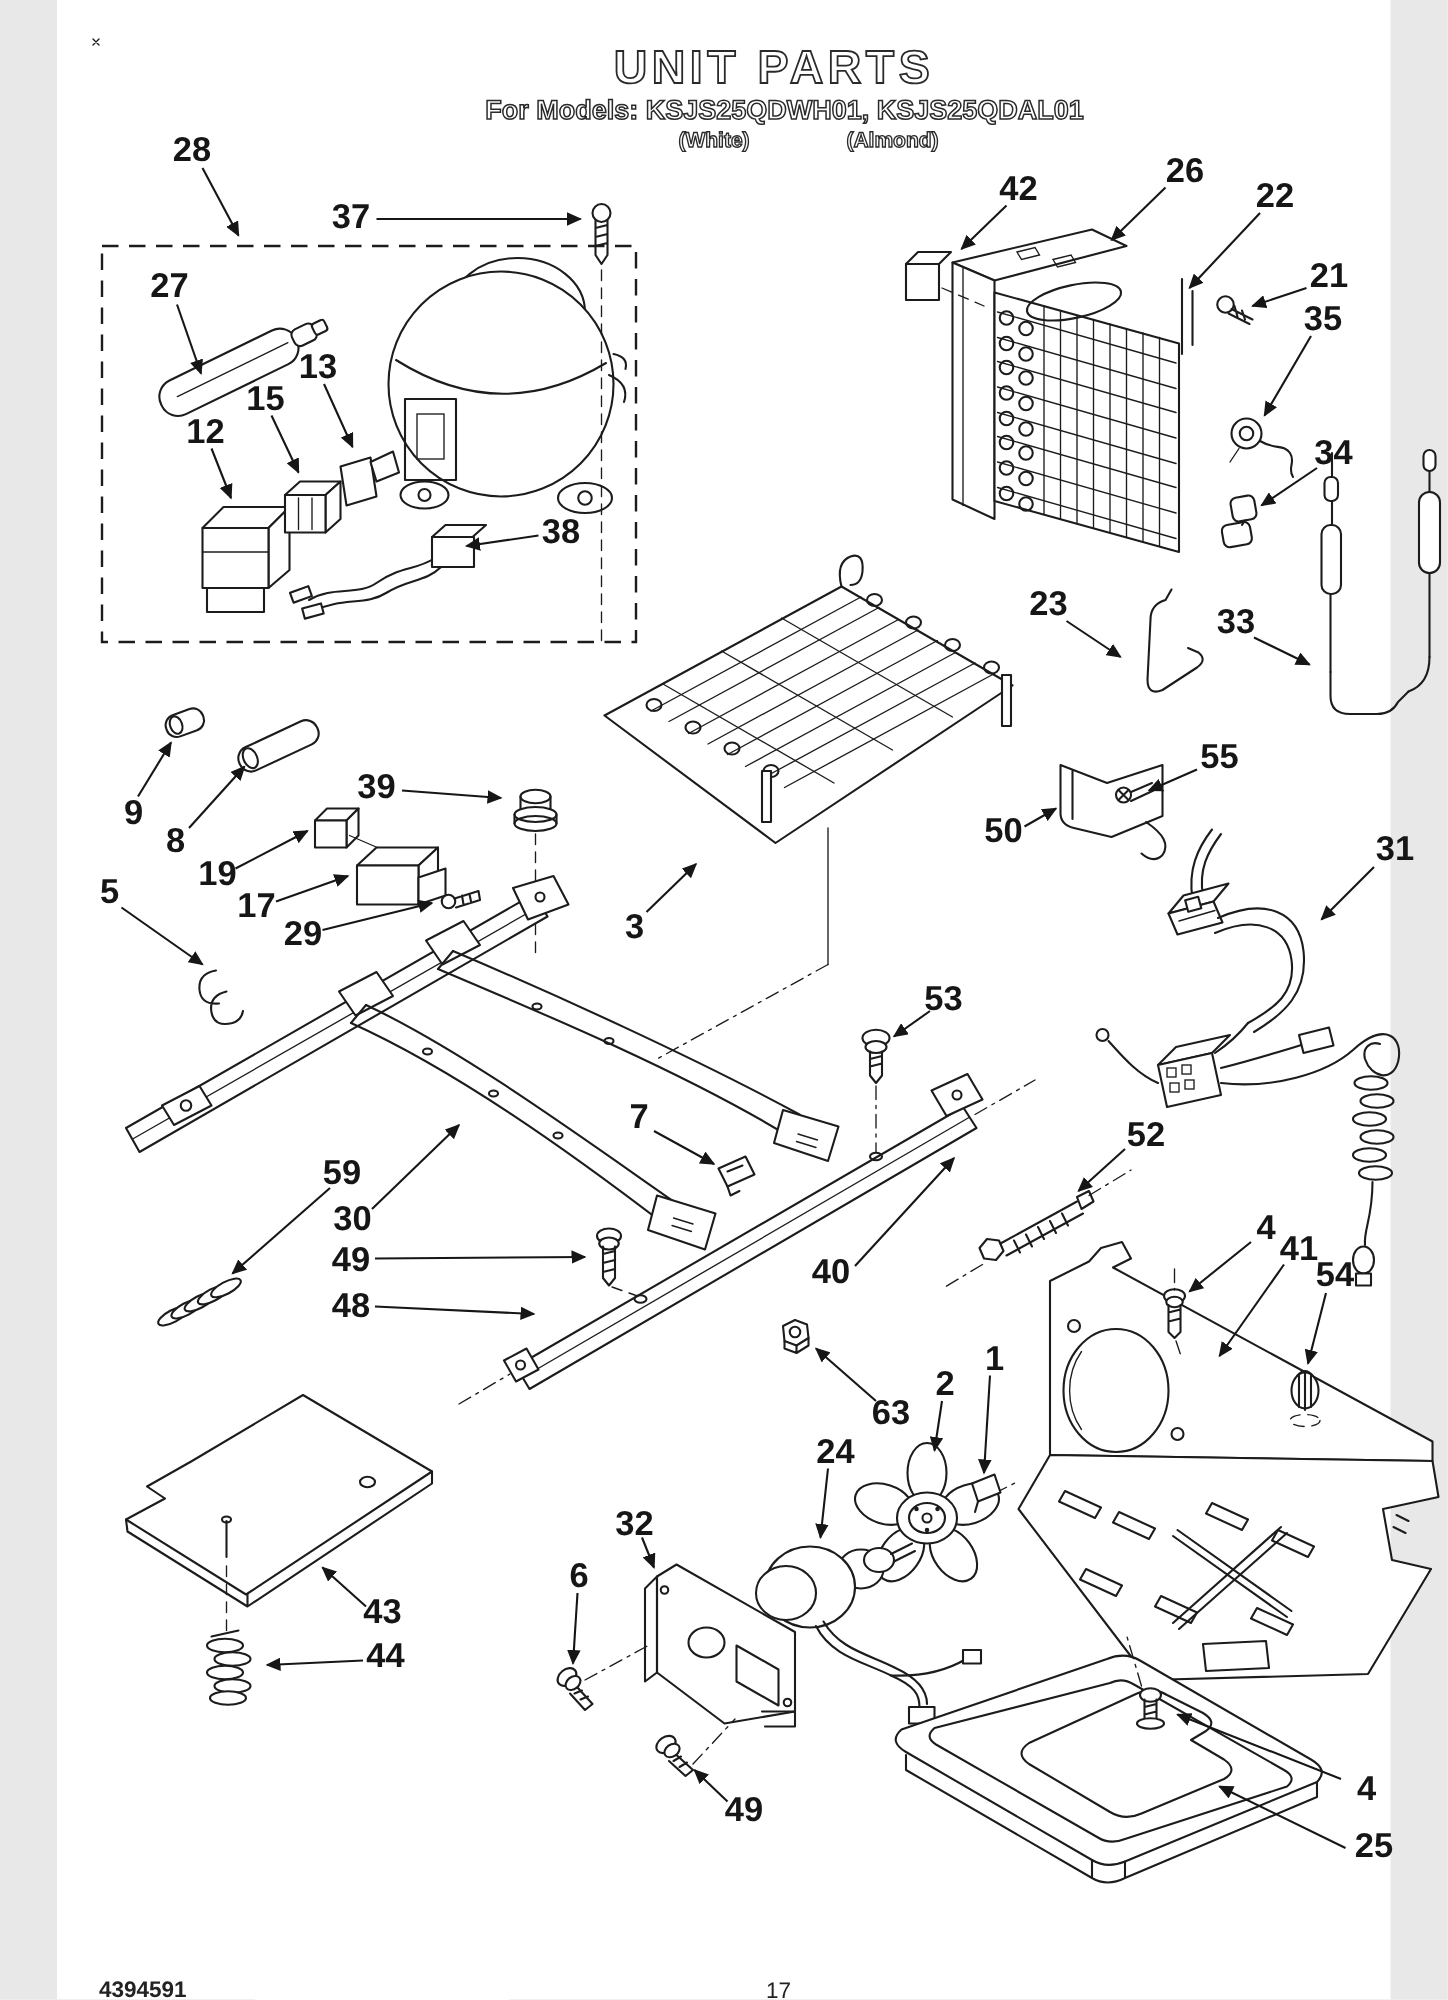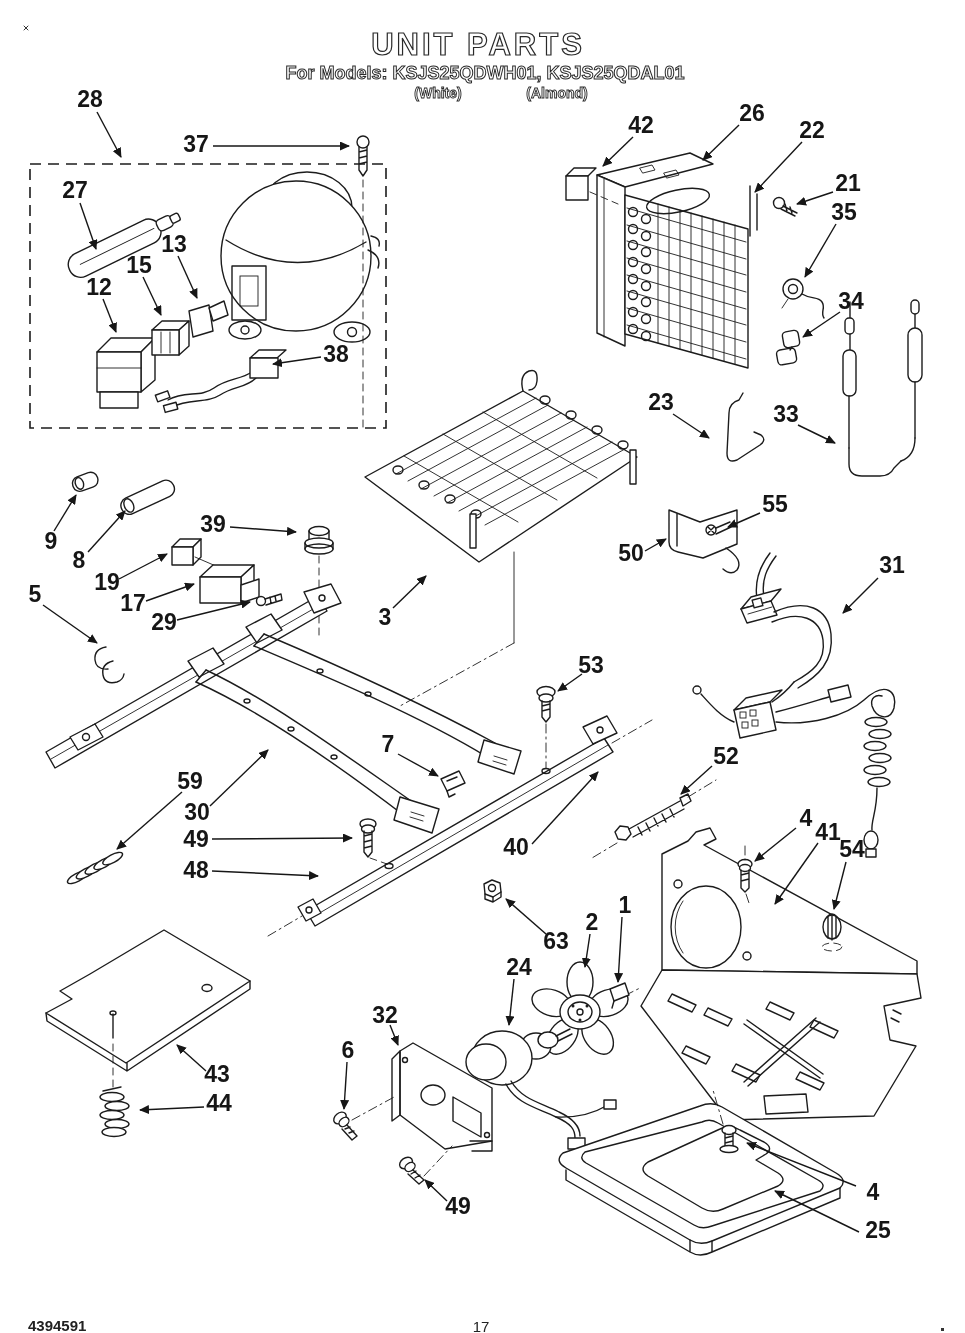--- a/index.html
+++ b/index.html
@@ -1,16 +1,16 @@
 <!DOCTYPE html>
 <html><head>
 <meta charset="utf-8">
 <style>
   html,body{margin:0;padding:0;background:#e8e8e8;}
-  .page{width:965px;height:1333px;background:#ffffff;position:relative;margin:0 auto;
+  .page{width:889px;height:1333px;background:#ffffff;position:relative;margin:0 auto;
         font-family:"Liberation Sans", sans-serif;}
   svg{display:block;}
   .s   {fill:none;stroke:#1c1c1c;stroke-width:1.4;stroke-linecap:round;stroke-linejoin:round;}
   .sw  {fill:#ffffff;stroke:#1c1c1c;stroke-width:1.4;stroke-linecap:round;stroke-linejoin:round;}
   .thin{fill:none;stroke:#1c1c1c;stroke-width:0.9;stroke-linecap:round;}
   .dash{stroke-dasharray:7 5;}
   .ddot{stroke-dasharray:9 4 2 4;}
   .bx  {fill:none;stroke:#1c1c1c;stroke-width:1.6;stroke-dasharray:11 7;}
   .ldr {stroke:#161616;stroke-width:1.4;fill:none;}
   .co  {font:bold 23px "Liberation Sans", sans-serif;fill:#161616;text-anchor:middle;}

